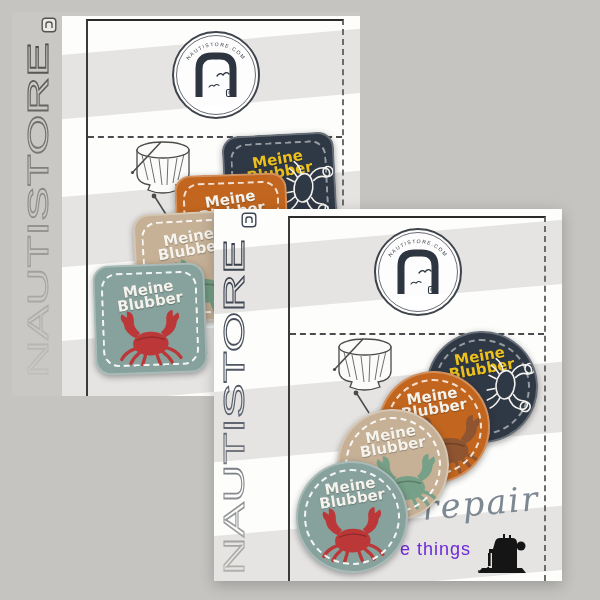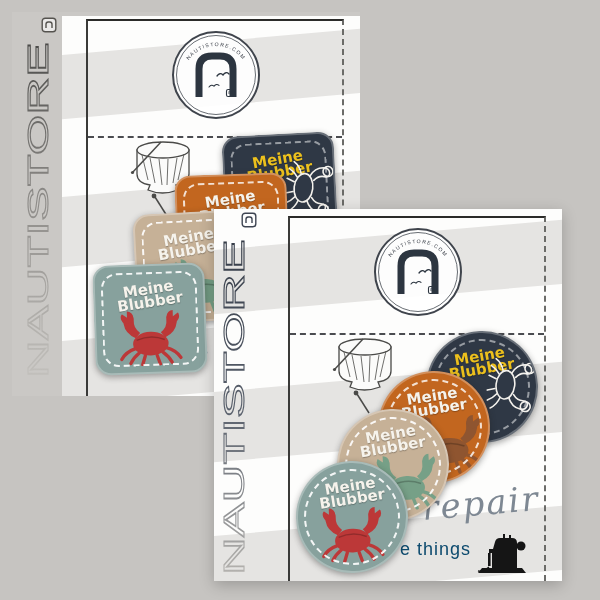--- a/index.html
+++ b/index.html
@@ -23,21 +23,21 @@
   .vtext{position:absolute;left:4px;top:16px}
   .badge{position:absolute;left:29px;top:5px;width:16px;height:16px}
 
   .content{position:absolute;inset:0;z-index:3}
   .logo{position:absolute;left:158px;top:17px;width:92px;height:92px}
   .sep{position:absolute;left:76px;right:18px;top:124px;border-top:2px dashed #4a4c50;z-index:0}
   .spool{position:absolute;left:114px;top:126px;z-index:1}
   .script{position:absolute;left:208px;top:274px;z-index:1;font:italic 34px "DejaVu Serif",serif;
           color:#7e8893;transform:rotate(-5deg);letter-spacing:2px}
   .caption{position:absolute;left:186px;top:330px;z-index:1;font:18px "Liberation Sans",sans-serif;
-           color:#0c4a6e;letter-spacing:1px}
+           color:#6d28d9;letter-spacing:1px}
   .machine{position:absolute;left:262px;top:320px;z-index:1}
 
   .patch{position:absolute;width:108px;height:106px;background:var(--patch);overflow:hidden;
          border:2px solid rgba(255,255,255,.28);box-shadow:0 2px 6px rgba(30,30,30,.4)}
   .card-square .patch{border-radius:16px}
   .card-round  .patch{border-radius:50%;height:108px}
   .patch::after{content:"";position:absolute;inset:6px;border-radius:inherit;
                 border:2px dashed var(--stitch,rgba(255,255,255,.85));pointer-events:none}
   .pt-navy  {left:212px;top:122px;z-index:2;transform:rotate(-3deg)}
   .pt-orange{left:164px;top:162px;z-index:3;transform:rotate(-2deg)}

